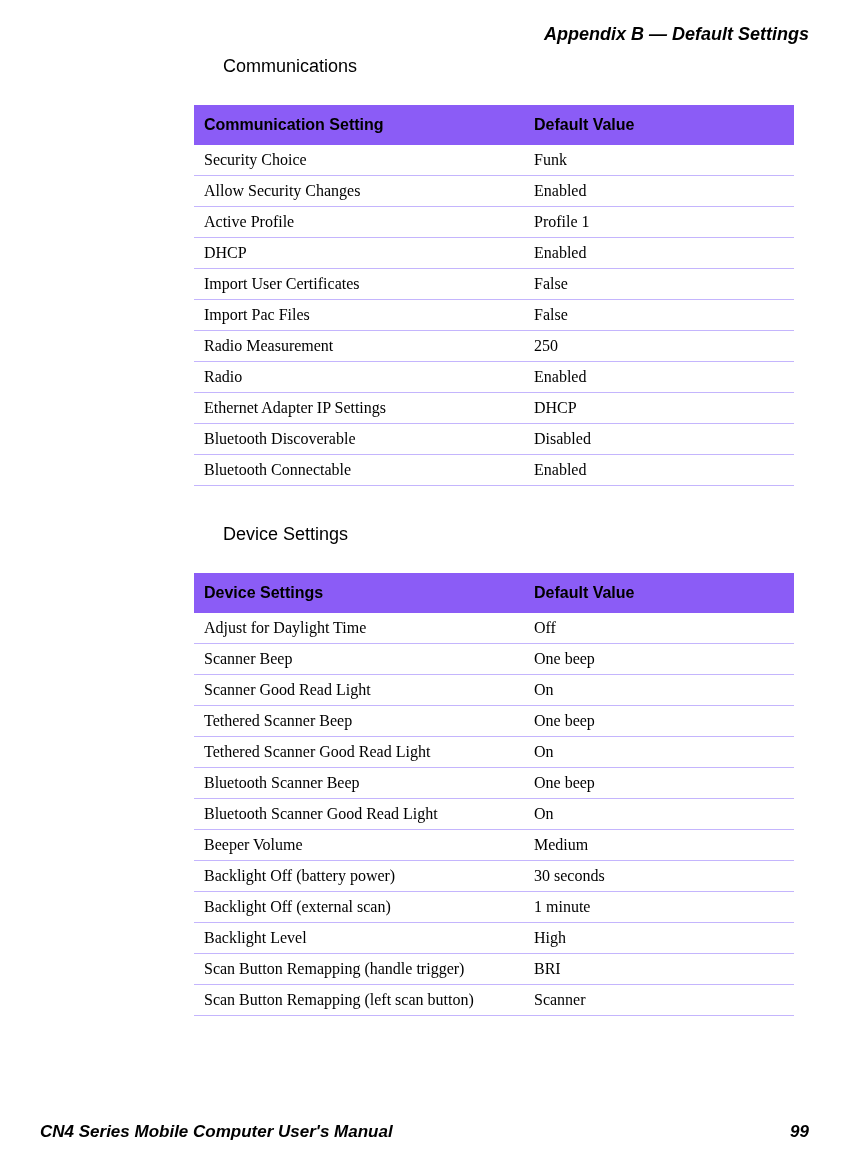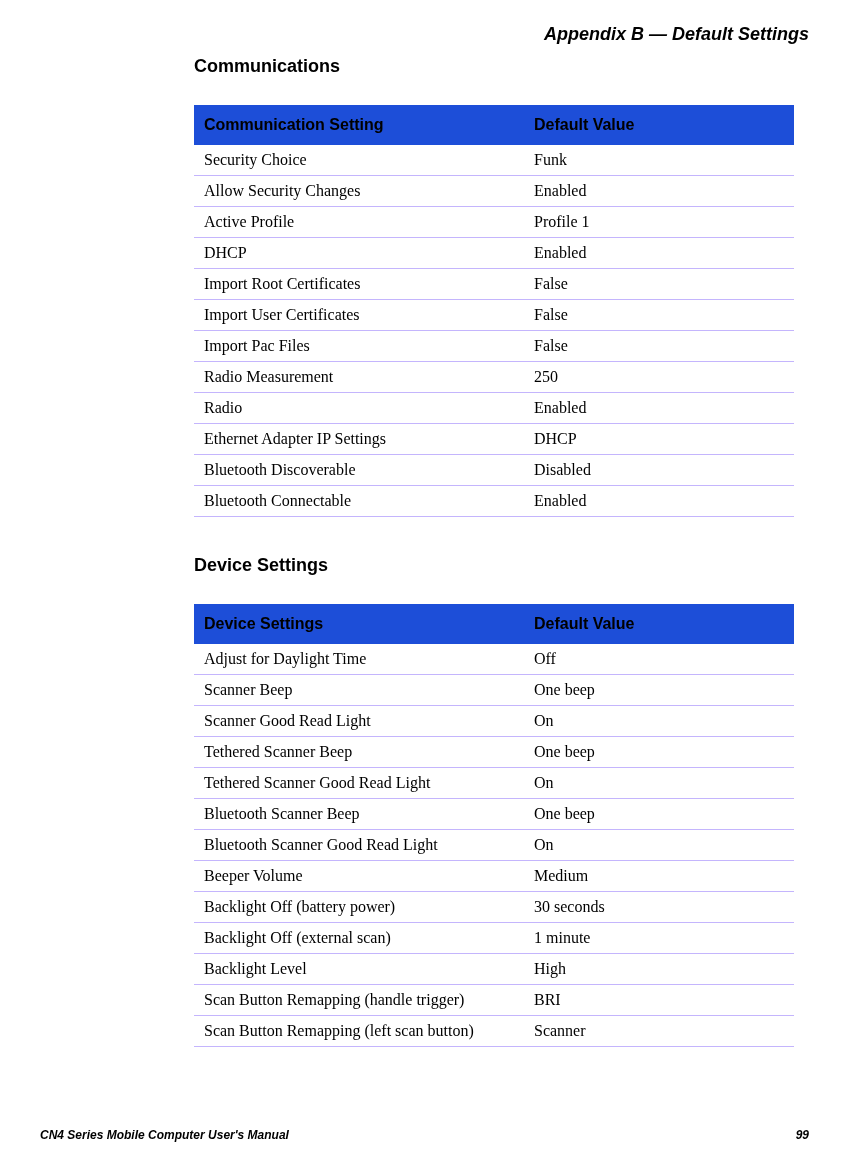--- a/index.html
+++ b/index.html
@@ -21,36 +21,37 @@
       font-size: 18px;
     }
     .content {
       position: absolute;
       top: 56px;
       left: 194px;
       width: 600px;
     }
     .section-heading {
       font-family: 'Arial Black', Arial, sans-serif;
-      font-weight: 700;
+      font-weight: 400;
       font-size: 18px;
       margin-bottom: 28px;
       margin-top: 0;
+      margin-left: 29px;
     }
     .section-heading.second {
       margin-top: 38px;
       margin-bottom: 28px;
     }
     table {
       width: 100%;
       border-collapse: collapse;
       font-size: 16px;
     }
     thead th {
-      background: #1d4ed8;
+      background: #8b5cf6;
       font-family: Arial, sans-serif;
       font-weight: bold;
       text-align: left;
       padding: 11px 10px 11px 10px;
       font-size: 16px;
     }
     tbody td {
       padding: 6px 10px 6px 10px;
       border-bottom: 1px solid #c4b5fd;
       font-family: Georgia, 'Times New Roman', serif;
@@ -61,21 +62,21 @@
     .footer {
       position: absolute;
       bottom: 28px;
       left: 40px;
       right: 40px;
       display: flex;
       justify-content: space-between;
       font-family: 'Arial Black', Arial, sans-serif;
       font-weight: 900;
       font-style: italic;
-      font-size: 12px;
+      font-size: 17px;
     }
   </style>
 </head>
 <body>
 
 <div class="header">Appendix B — Default Settings</div>
 
 <div class="content">
 
   <h2 class="section-heading">Communications</h2>
@@ -97,24 +98,20 @@
         </tr>
         <tr>
           <td>Active Profile</td>
           <td>Profile 1</td>
         </tr>
         <tr>
           <td>DHCP</td>
           <td>Enabled</td>
         </tr>
         <tr>
-          <td>Import Root Certificates</td>
-          <td>False</td>
-        </tr>
-        <tr>
           <td>Import User Certificates</td>
           <td>False</td>
         </tr>
         <tr>
           <td>Import Pac Files</td>
           <td>False</td>
         </tr>
         <tr>
           <td>Radio Measurement</td>
           <td>250</td>

